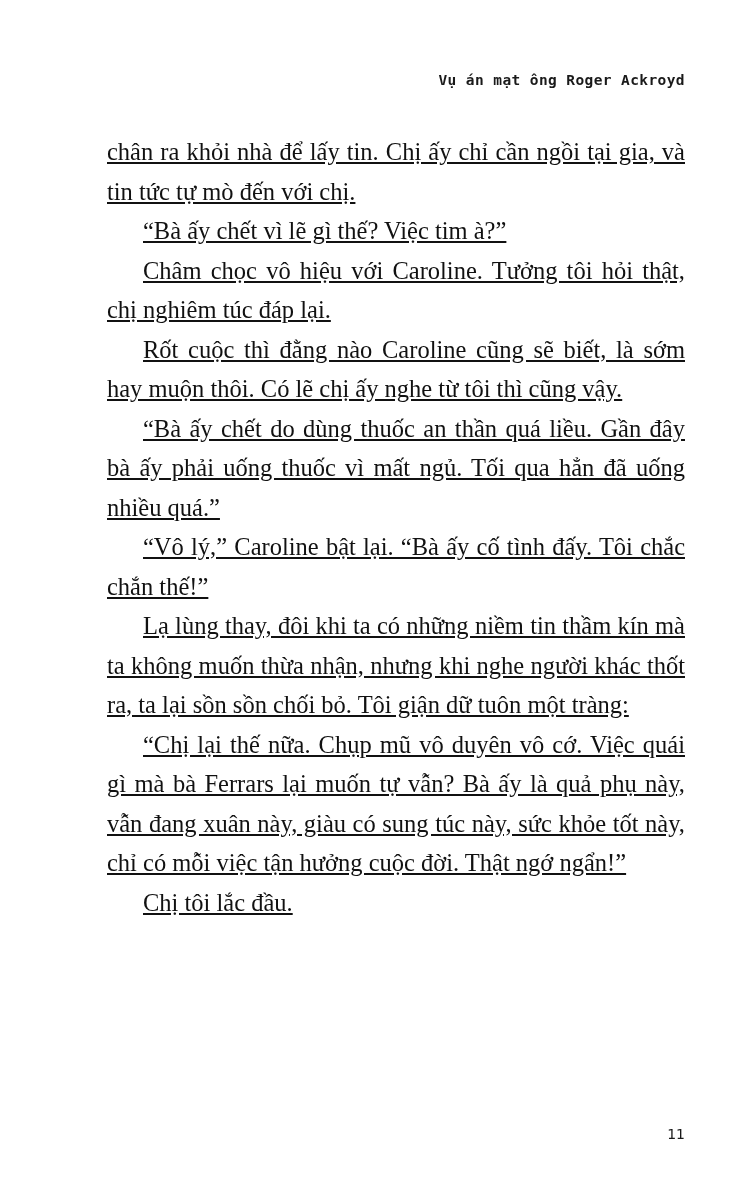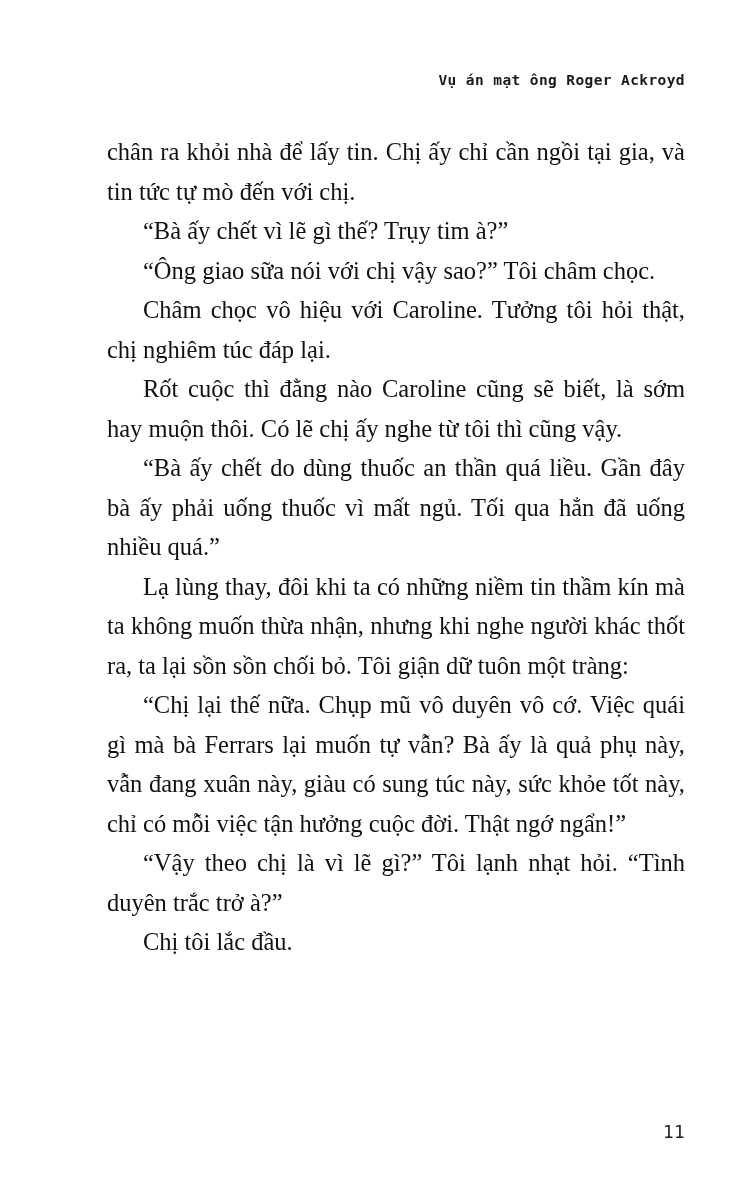--- a/index.html
+++ b/index.html
@@ -43,48 +43,48 @@
     font-size: 24.5px;
     line-height: 39.5px;
     text-align: justify;
     text-justify: inter-word;
     color: #111111;
     -webkit-font-smoothing: antialiased;
   }
   .body-text p {
     margin: 0;
     text-indent: 0;
+    text-decoration: underline;
   }
   .body-text p.indent {
     text-indent: 36px;
   }
   .folio {
     position: absolute;
     right: 86px;
     bottom: 58px;
     font-family: "DejaVu Sans", sans-serif;
-    font-size: 17px;
+    font-size: 14px;
     color: #1a1a1a;
   }
 </style>
 </head>
 <body>
 
 <div class="page">
 
   <div class="running-head">Vụ án mạt ông Roger Ackroyd</div>
 
   <div class="body-text">
     <p class="">chân ra khỏi nhà để lấy tin. Chị ấy chỉ cần ngồi tại gia, và tin tức tự mò đến với chị.</p>
-    <p class="indent">“Bà ấy chết vì lẽ gì thế? Trụy tim à?”</p>
-    <p class="indent">“Ông giao sữa nói với chị vậy sao?” Tôi châm chọc.</p>
+    <p class="indent">“Bà ấy chết vì lẽ gì thế? Việc tim à?”</p>
     <p class="indent">Châm chọc vô hiệu với Caroline. Tưởng tôi hỏi thật, chị nghiêm túc đáp lại.</p>
     <p class="indent">Rốt cuộc thì đằng nào Caroline cũng sẽ biết, là sớm hay muộn thôi. Có lẽ chị ấy nghe từ tôi thì cũng vậy.</p>
     <p class="indent">“Bà ấy chết do dùng thuốc an thần quá liều. Gần đây bà ấy phải uống thuốc vì mất ngủ. Tối qua hẳn đã uống nhiều quá.”</p>
+    <p class="indent">“Vô lý,” Caroline bật lại. “Bà ấy cố tình đấy. Tôi chắc chắn thế!”</p>
     <p class="indent">Lạ lùng thay, đôi khi ta có những niềm tin thầm kín mà ta không muốn thừa nhận, nhưng khi nghe người khác thốt ra, ta lại sồn sồn chối bỏ. Tôi giận dữ tuôn một tràng:</p>
     <p class="indent">“Chị lại thế nữa. Chụp mũ vô duyên vô cớ. Việc quái gì mà bà Ferrars lại muốn tự vẫn? Bà ấy là quả phụ này, vẫn đang xuân này, giàu có sung túc này, sức khỏe tốt này, chỉ có mỗi việc tận hưởng cuộc đời. Thật ngớ ngẩn!”</p>
-    <p class="indent">“Vậy theo chị là vì lẽ gì?” Tôi lạnh nhạt hỏi. “Tình duyên trắc trở à?”</p>
     <p class="indent">Chị tôi lắc đầu.</p>
   </div>
 
   <div class="folio">11</div>
 
 </div>
 
 </body></html>

